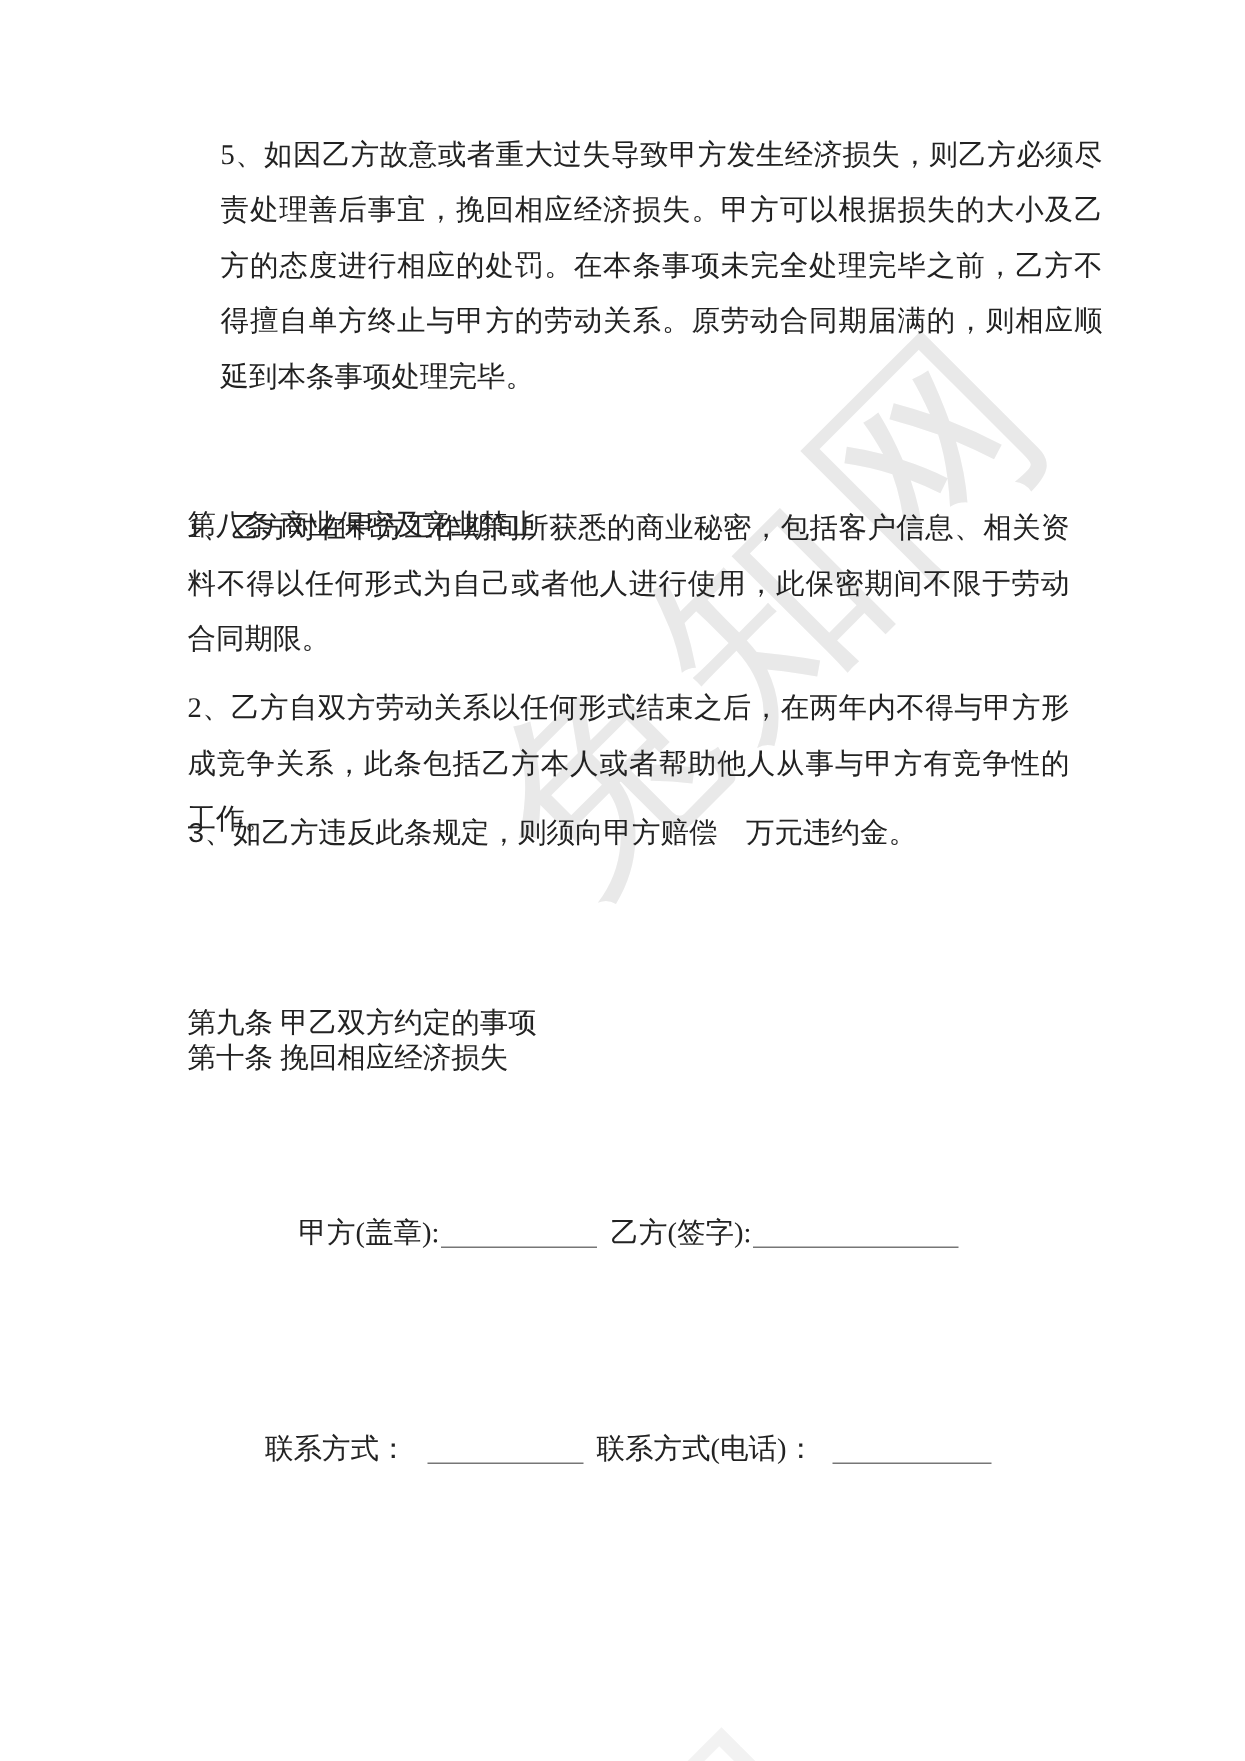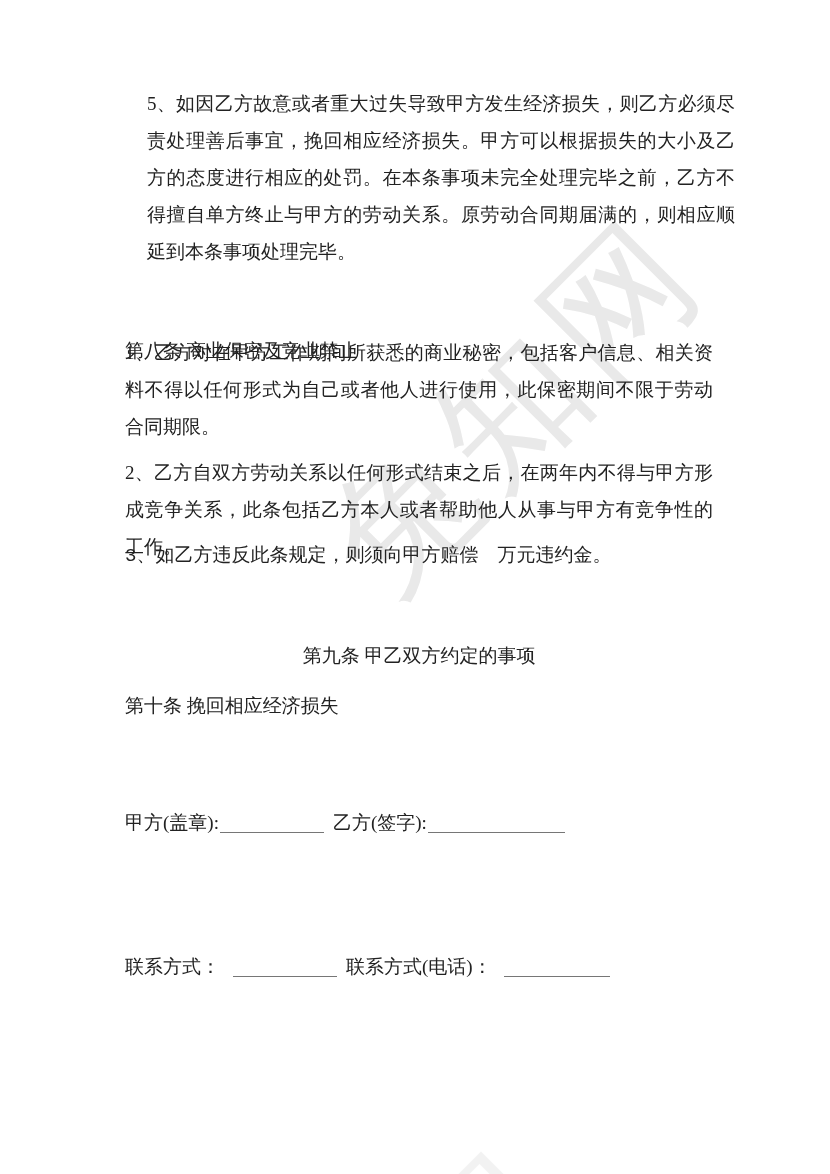--- a/index.html
+++ b/index.html
@@ -35,32 +35,33 @@
   .wm-center { left: 265px; top: 328px; }
   .wm-bottom { left: 132px; top: 1259px; opacity: 0.55; }
   
   .block {
     position: absolute;
     left: 125px;
     width: 588px;
     font-size: 19px;
     line-height: 37px;
     z-index: 1;
+    text-align: center;
   }
   .para {
     text-align: justify;
     text-justify: inter-character;
   }
   .heading { text-align: left; margin-top: 48px; }
   .b0 { top: 85px; margin-left: 22px;  }
   .b1 { top: 284px; }
   .b2 { top: 334px; }
   .b3 { top: 454px; }
   .b4 { top: 538px; font-family: Liberation Mono, monospace; }
-  .b5 { top: 589px; text-align: center; }
+  .b5 { top: 616px; }
   .b6 { top: 639px; }
   .b7 { top: 686px; }
   .sig  { white-space: nowrap; }
   .sig1 { top: 804px; }
   .sig2 { top: 854px; }
   .sig3 { top: 948px; }
   .sig4 { top: 953px; }
   
   .uline {
     display: inline-block;

